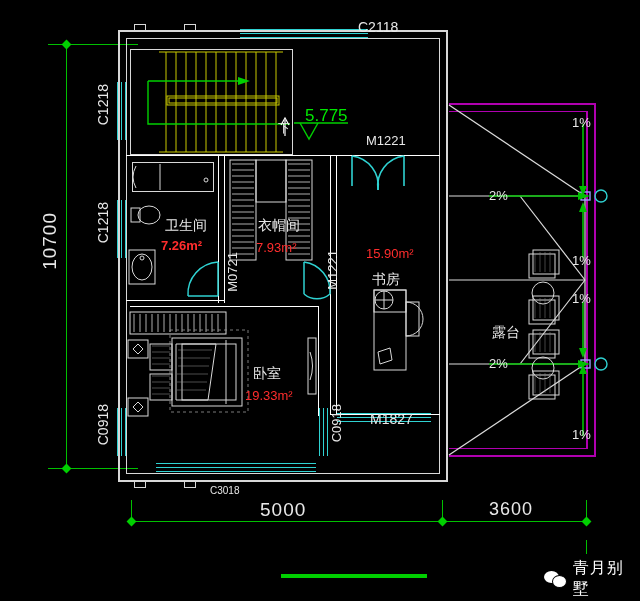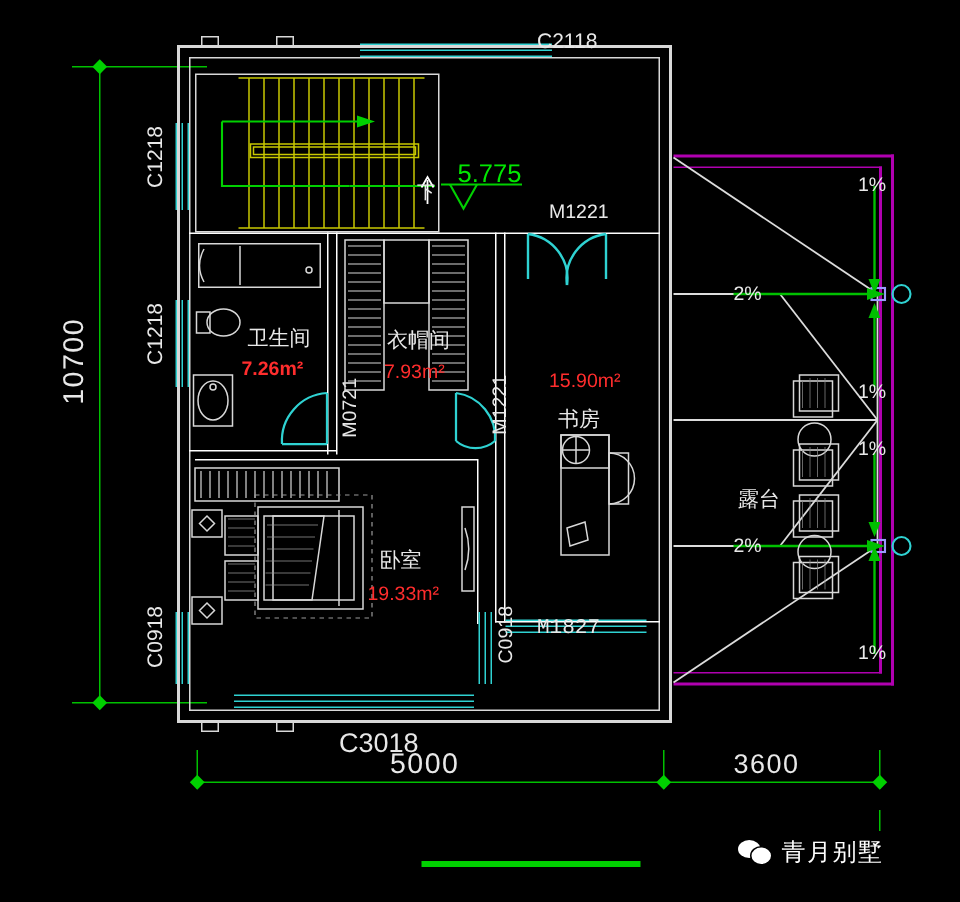--- a/index.html
+++ b/index.html
@@ -70,21 +70,21 @@
   <div class="txt vflip wht" style="left:96px;top:202px;font-size:14px;">C1218</div>
 
   <div class="cline abs" style="left:117px;top:408px;width:1px;height:48px;"></div>
   <div class="cline abs" style="left:121px;top:408px;width:1px;height:48px;"></div>
   <div class="cline abs" style="left:125px;top:408px;width:1px;height:48px;"></div>
   <div class="txt vflip wht" style="left:96px;top:404px;font-size:14px;">C0918</div>
 
   <div class="cline abs" style="left:156px;top:463px;width:160px;height:1px;"></div>
   <div class="cline abs" style="left:156px;top:467px;width:160px;height:1px;"></div>
   <div class="cline abs" style="left:156px;top:471px;width:160px;height:1px;"></div>
-  <div class="txt wht" style="left:226px;top:486px;font-size:18px;">C3018</div>
+  <div class="txt wht" style="left:210px;top:486px;font-size:10px;">C3018</div>
 
   <div class="wall" style="left:130px;top:49px;width:163px;height:106px;"></div>
   <svg style="left:0;top:0;width:640px;height:601px;">
     <g stroke="#c8c800" stroke-width="1" fill="none">
       <line x1="166" y1="52" x2="166" y2="152"></line>
       <line x1="176" y1="52" x2="176" y2="152"></line>
       <line x1="186" y1="52" x2="186" y2="152"></line>
       <line x1="196" y1="52" x2="196" y2="152"></line>
       <line x1="206" y1="52" x2="206" y2="152"></line>
       <line x1="216" y1="52" x2="216" y2="152"></line>
@@ -193,21 +193,21 @@
       <line x1="288" y1="212" x2="310" y2="212"></line>
         <line x1="288" y1="218" x2="310" y2="218"></line>
       <line x1="288" y1="224" x2="310" y2="224"></line>
         <line x1="288" y1="230" x2="310" y2="230"></line>
       <line x1="288" y1="236" x2="310" y2="236"></line>
         <line x1="288" y1="242" x2="310" y2="242"></line>
       <line x1="288" y1="248" x2="310" y2="248"></line>
         <line x1="288" y1="254" x2="310" y2="254"></line>
     </g>
   </svg>
-  <div class="txt wht" style="left:258px;top:219px;font-size:14px;">衣帽间</div>
+  <div class="txt wht" style="left:258px;top:219px;font-size:14px;font-family:Liberation Serif, serif;">衣帽间</div>
   <div class="txt red" style="left:256px;top:241px;font-size:13px;">7.93m²</div>
 
   <svg style="left:0;top:0;width:640px;height:601px;">
     <g stroke="#2fd2d2" stroke-width="1.5" fill="none">
       <path d="M304,262 a30,30 0 0 1 26,32"></path>
       <line x1="304" y1="262" x2="304" y2="294"></line>
       <path d="M304,294 a20,20 0 0 0 26,0"></path>
     </g>
   </svg>
   <div class="txt vflip wht" style="left:326px;top:250px;font-size:13px;">M1221</div>
@@ -233,21 +233,21 @@
       <line x1="384" y1="291" x2="384" y2="309"></line>
       <path d="M406,302 a17,17 0 0 1 0,34"></path>
       <rect x="406" y="302" width="13" height="34"></rect>
       <polygon points="378,352 390,348 392,360 380,364"></polygon>
     </g>
   </svg>
 
   <div class="cline abs" style="left:337px;top:413px;width:94px;height:1px;"></div>
   <div class="cline abs" style="left:337px;top:417px;width:94px;height:1px;"></div>
   <div class="cline abs" style="left:337px;top:421px;width:94px;height:1px;"></div>
-  <div class="txt wht" style="left:358px;top:412px;font-size:14px;font-family:Liberation Mono, monospace;">M1827</div>
+  <div class="txt wht" style="left:370px;top:412px;font-size:14px;">M1827</div>
 
   <div class="cline abs" style="left:319px;top:408px;width:1px;height:48px;"></div>
   <div class="cline abs" style="left:323px;top:408px;width:1px;height:48px;"></div>
   <div class="cline abs" style="left:327px;top:408px;width:1px;height:48px;"></div>
   <div class="txt vflip wht" style="left:330px;top:404px;font-size:13px;">C0918</div>
 
   <svg style="left:0;top:0;width:640px;height:601px;">
 
     <g stroke="#d8d8d8" stroke-width="1" fill="none">
       <rect x="130" y="312" width="96" height="22"></rect>
@@ -398,21 +398,21 @@
       <line x1="535" y1="375" x2="535" y2="393"></line>
         <line x1="540" y1="373" x2="540" y2="393"></line>
       <line x1="545" y1="373" x2="545" y2="393"></line>
         <line x1="550" y1="373" x2="550" y2="393"></line>
     </g>
   </svg>
   <div class="txt wht" style="left:492px;top:325px;font-size:14px;">露台</div>
 
   <div class="title-ul" style="left:281px;top:574px;width:146px;height:4px;"></div>
 
-  <div class="wm" style="left:492px;top:558px;">
+  <div class="wm" style="left:544px;top:558px;">
     <span style="position:relative;display:inline-block;width:22px;height:17px;">
       <span style="position:absolute;left:0;top:0;width:15px;height:12px;
                    background:#fff;border-radius:50%;"></span>
       <span style="position:absolute;left:8px;top:4px;width:13px;height:11px;
                    background:#fff;border-radius:50%;border:1.5px solid #000;"></span>
     </span>
     <span style="font-size:16px;letter-spacing:1px;">青月别墅</span>
   </div>
 
   <div class="gline abs" style="left:586px;top:540px;width:1px;height:14px;"></div>

